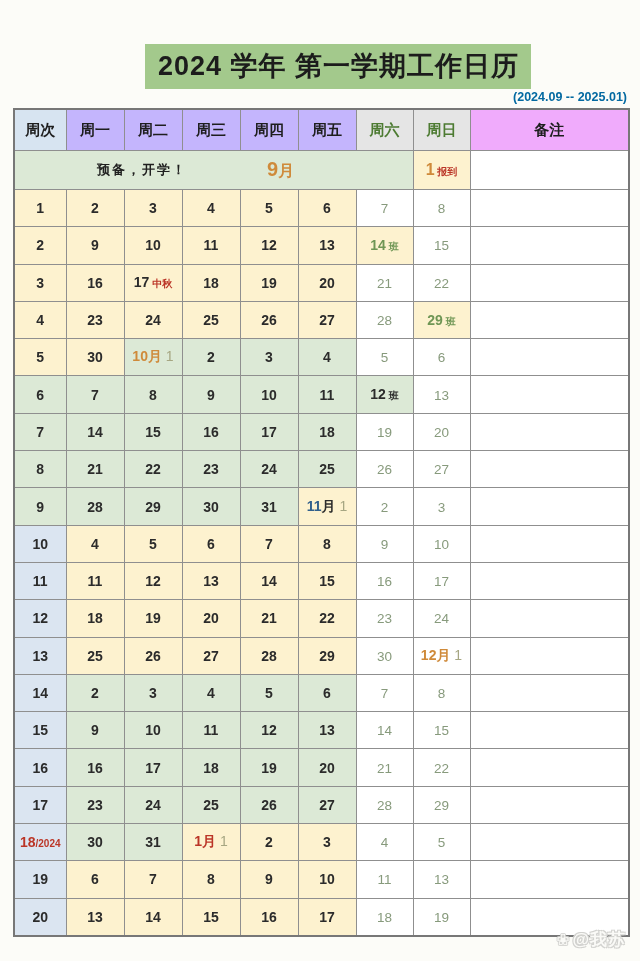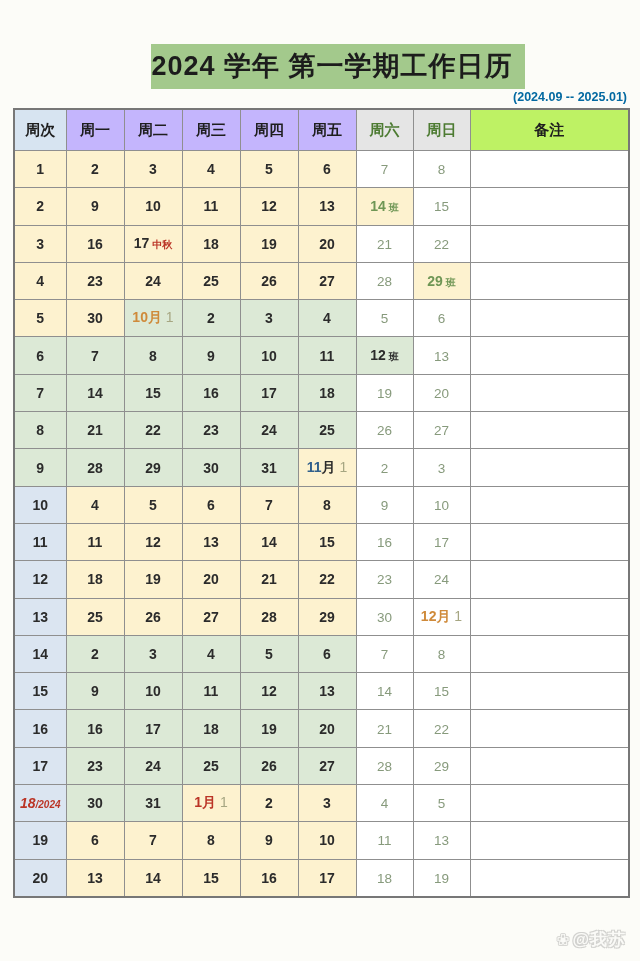--- a/index.html
+++ b/index.html
@@ -5,21 +5,21 @@
   html,body{margin:0;padding:0;}
   body{
     width:640px;height:961px;position:relative;overflow:hidden;
     background:#fcfcf8;
     font-family:"Liberation Sans","DejaVu Sans",sans-serif;
     -webkit-font-smoothing:antialiased;
   }
   .title-wrap{position:absolute;top:44px;left:0;width:640px;text-align:center;}
   .title-hl{
     display:inline-block;background:#a3c98c;color:#1c1c1c;
-    font-size:27px;font-weight:700;letter-spacing:1px;padding:4px 12px 5px 0;margin-left:36px;
+    font-size:27px;font-weight:700;letter-spacing:1px;padding:4px 12px 5px 13px;margin-left:36px;
   }
   .subtitle{
     position:absolute;top:90px;right:13px;font-size:12.5px;font-weight:600;color:#0369a1;
   }
   table.cal{
     position:absolute;left:13px;top:108px;width:615px;
     border-collapse:collapse;table-layout:fixed;
     border:2px solid #777;
   }
   th,td{
@@ -30,42 +30,42 @@
   tr.month-row td{height:38px;}
   tr.week-row td{height:36.3px;font-size:14px;font-weight:700;}
   
   .b-y{background:#fdf2cf;}
   .b-g{background:#dce9d6;}
   .b-w{background:#ffffff;}
   .b-b{background:#dbe5f1;}
   .b-hb{background:#d7e4f1;}
   .b-hy{background:#c4b5fd;}
   .b-hg{background:#e5e5e5;}
-  .b-hp{background:#bef264;}
+  .b-hp{background:#f0abfc;}
   .c-hgt{color:#4d7b32;}
   
   .c-d{color:#2b2b2b;font-weight:700;}
   .c-k{color:#879a7c;font-weight:400;font-size:13.5px;}
   .c-gn{color:#6f9655;font-weight:700;}
   .c-r{color:#bb3527;font-weight:700;}
   .c-o{color:#cf8a3a;font-weight:700;}
   .c-bl{color:#31608c;font-weight:700;}
   .c-ol{color:#a6a682;font-weight:400;}
   .sm{font-size:10px;}
   
   .month-span-inner{position:relative;height:100%;width:100%;}
   .sep-note{
     position:absolute;left:82px;top:50%;transform:translateY(-50%);
     font-size:13px;font-weight:700;color:#1f1f1f;letter-spacing:2px;
   }
   .month-label{position:absolute;left:252px;top:50%;transform:translateY(-50%);}
   .month-num{font-size:20px;font-weight:700;color:#cf8a3a;}
   .month-suffix{font-size:16px;font-weight:700;color:#cf8a3a;}
   .week-cell{font-size:13.5px;}
-  .week18{font-style:italic;}
+  .week18{}
   
   .watermark{
     position:absolute;right:14px;bottom:10px;
     font-size:17px;font-weight:700;color:#fafaf7;
     text-shadow:1px 1px 0 #d2d2cf,-1px -1px 0 #d2d2cf,1px -1px 0 #d2d2cf,-1px 1px 0 #d2d2cf;
     letter-spacing:1px;
     margin-top:32px;
   }
   .watermark .logo{margin-right:2px;font-size:15px;}
 </style>
@@ -97,20 +97,30 @@
         <th class="b-hy">周二</th>
         <th class="b-hy">周三</th>
         <th class="b-hy">周四</th>
         <th class="b-hy">周五</th>
         <th class="b-hg c-hgt">周六</th>
         <th class="b-hg c-hgt">周日</th>
         <th class="b-hp">备注</th>
       </tr>
     </thead>
   <tbody id="cal-body">
+      <tr class="month-row">
+        <td class="b-g" colspan="7">
+          <div class="month-span-inner">
+            <span class="sep-note">预备，开学！</span>
+            <span class="month-label"><span class="month-num">9</span><span class="month-suffix">月</span></span>
+          </div>
+        </td>
+        <td class="b-y"><span class="c-o">1</span><span class="c-r sm"> 报到</span></td>
+        <td class="b-w"></td>
+      </tr>
       <tr class="week-row">
         <td class="b-y week-cell"><span class="c-d">1</span></td>
         <td class="b-y day-cell"><span class="c-d">2</span></td>
         <td class="b-y day-cell"><span class="c-d">3</span></td>
         <td class="b-y day-cell"><span class="c-d">4</span></td>
         <td class="b-y day-cell"><span class="c-d">5</span></td>
         <td class="b-y day-cell"><span class="c-d">6</span></td>
         <td class="b-w day-cell"><span class="c-k">7</span></td>
         <td class="b-w day-cell"><span class="c-k">8</span></td>
         <td class="b-w remark-cell"></td>

